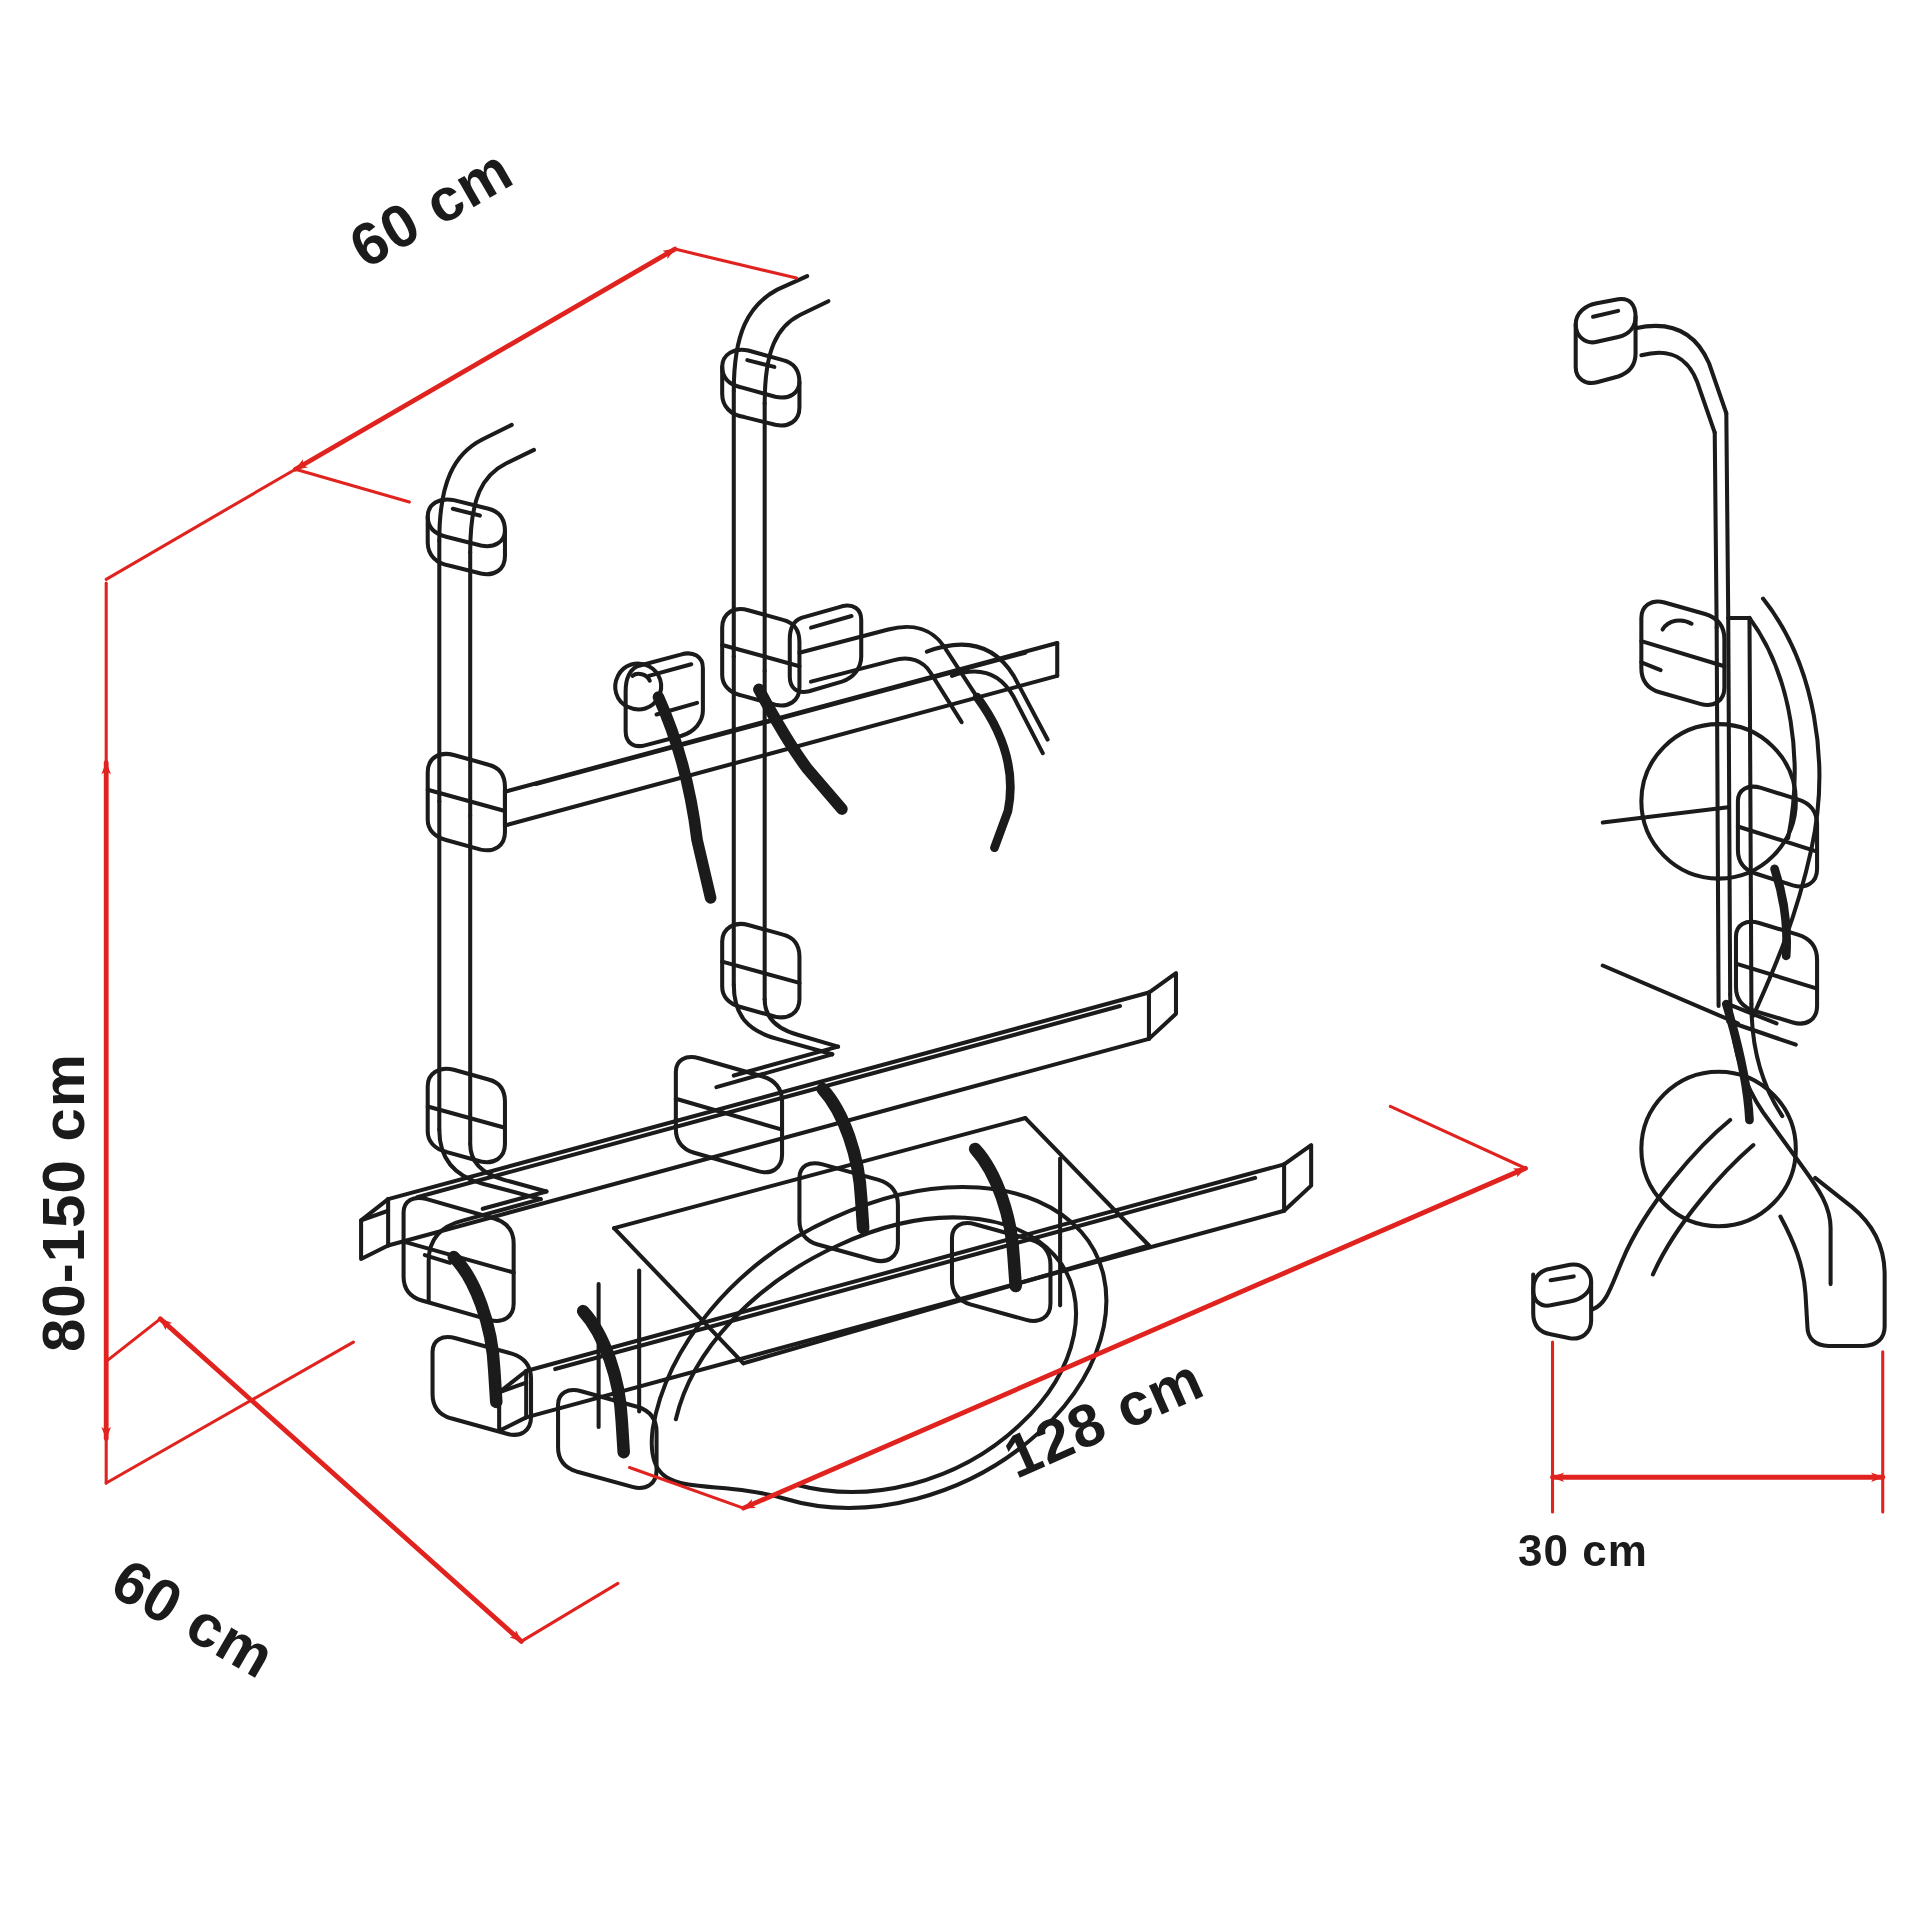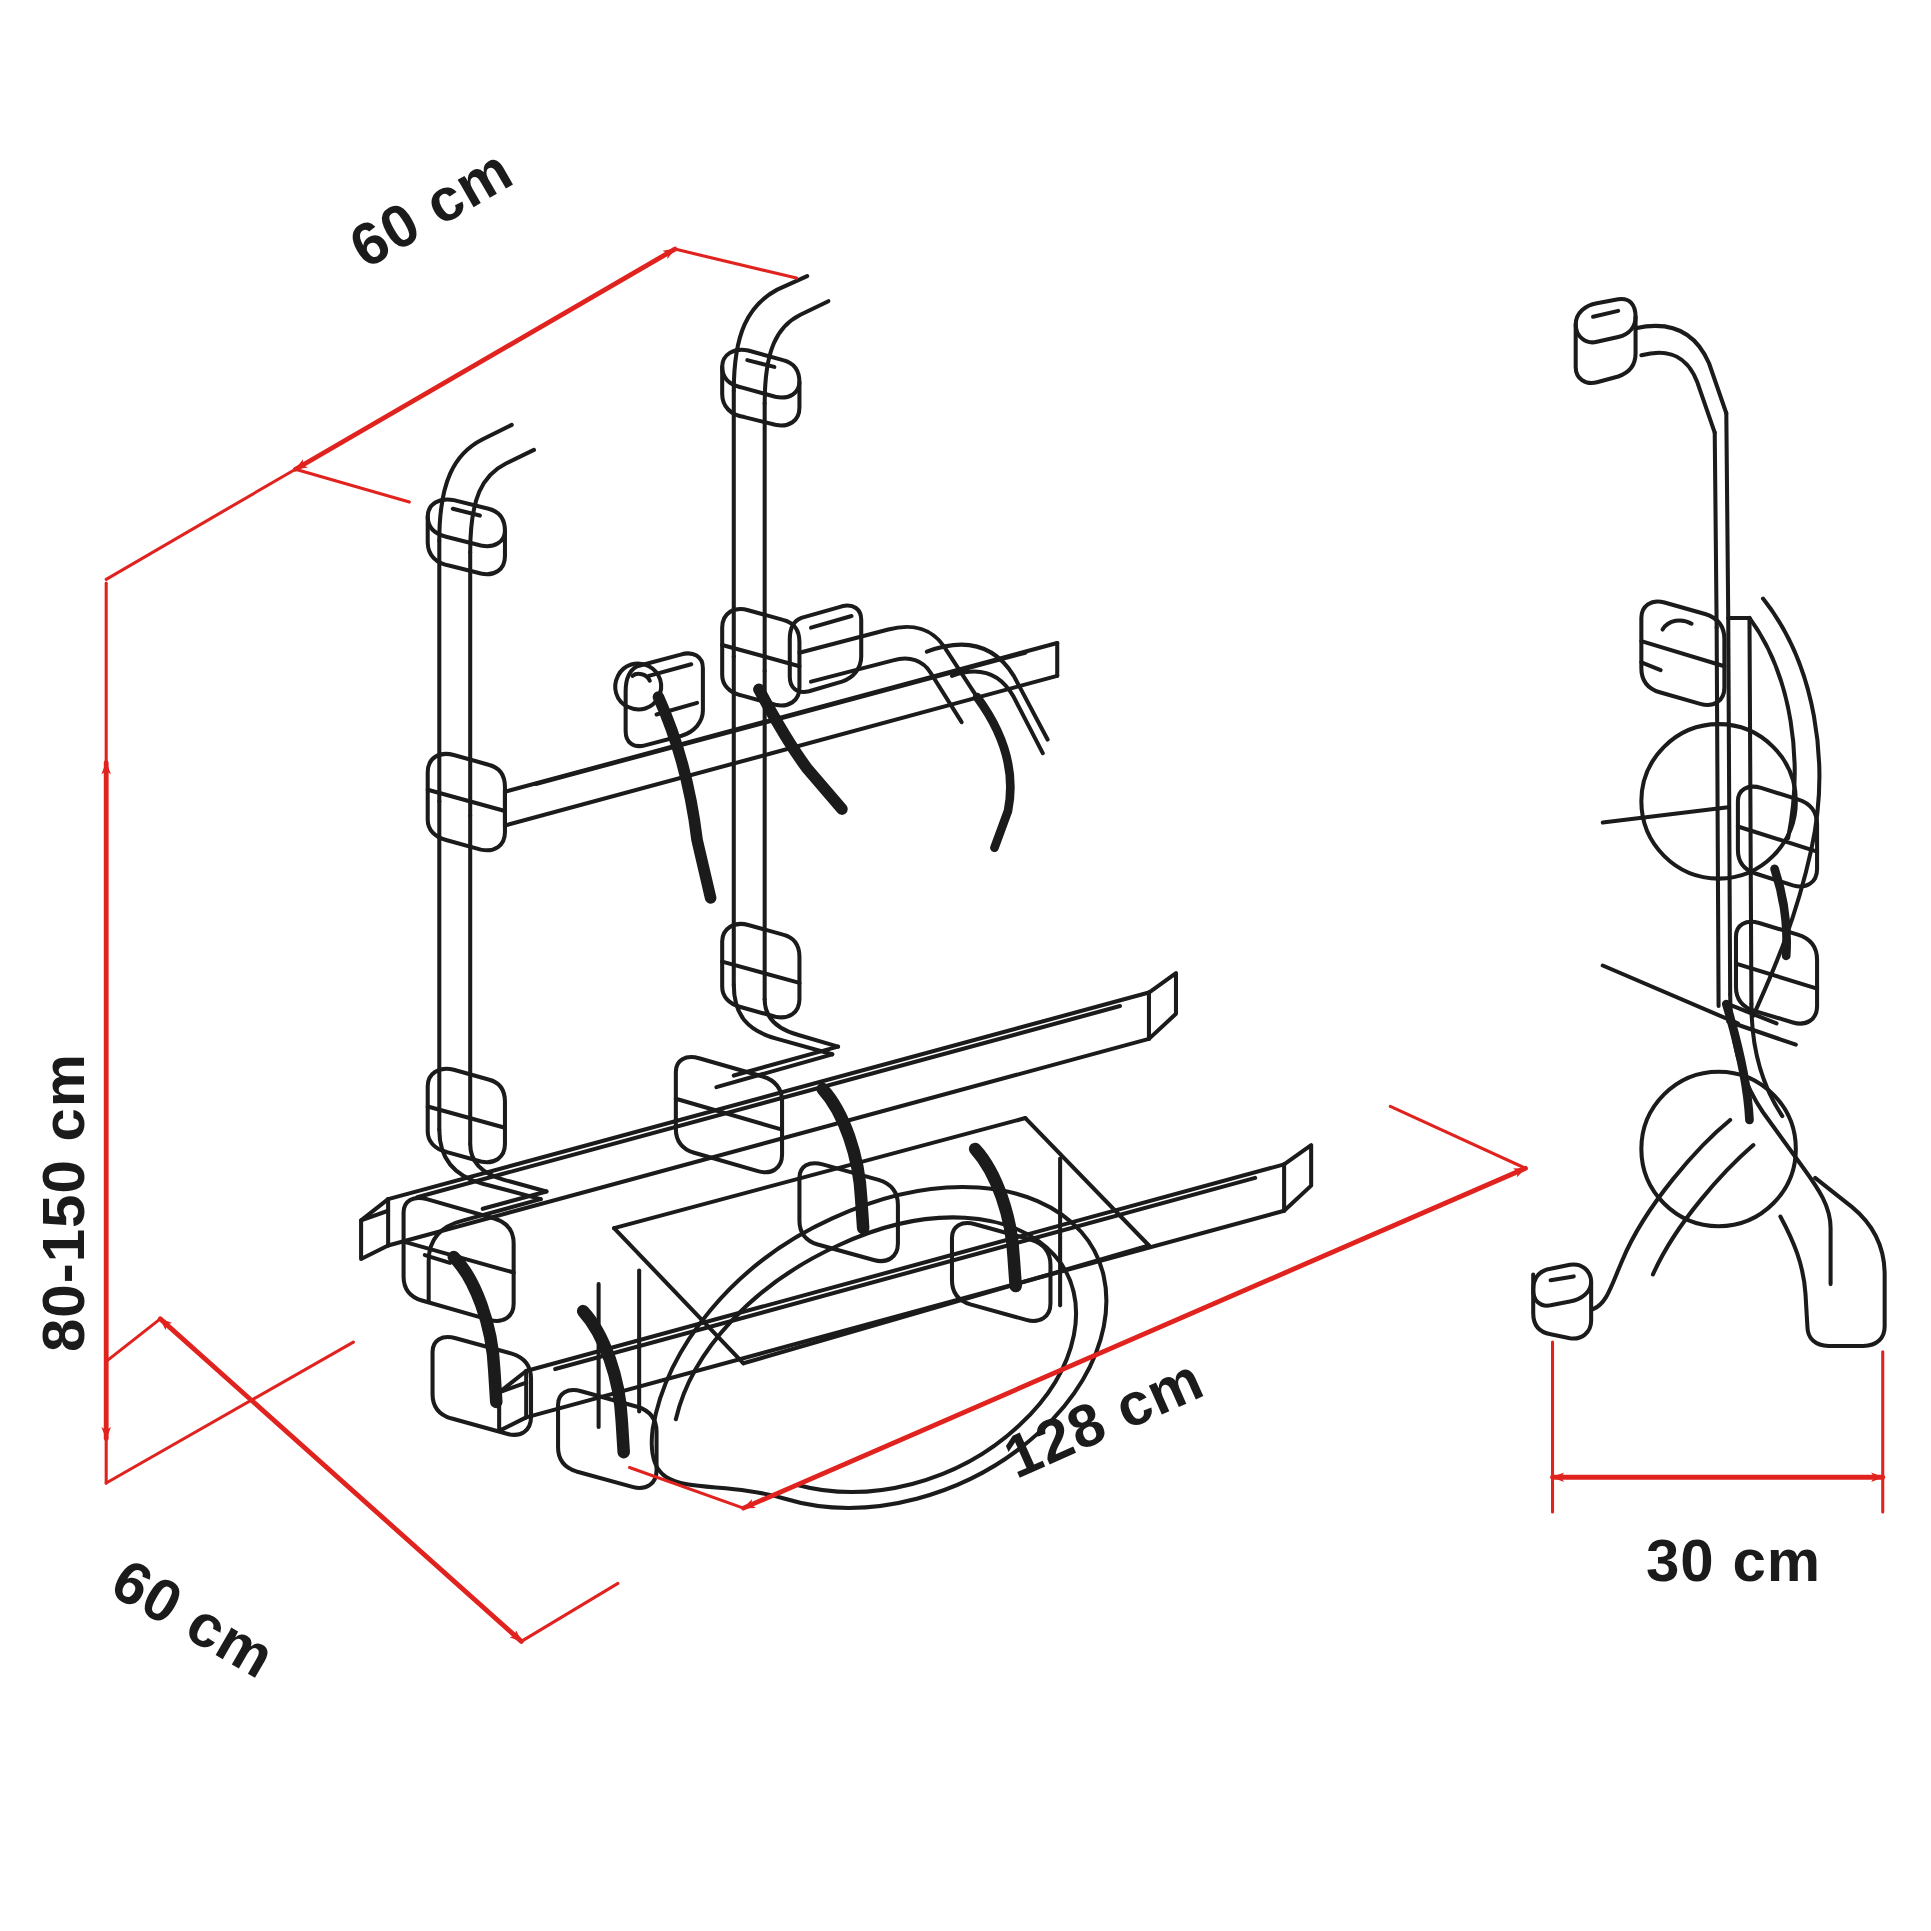--- a/index.html
+++ b/index.html
@@ -256,16 +256,16 @@
   </svg>
 
   <div class="dim-label" style="left:338px; top:222px; font-size:60px; transform:rotate(-30deg); transform-origin:left top;">60 cm</div>
 
   <div class="dim-label" style="left:29px; top:1352px; font-size:60px; transform:rotate(-90deg); transform-origin:left top;">80-150 cm</div>
 
   <div class="dim-label" style="left:135px; top:1545px; font-size:60px; transform:rotate(30deg); transform-origin:left top;">60 cm</div>
 
   <div class="dim-label" style="left:994px; top:1429px; font-size:60px; transform:rotate(-24deg); transform-origin:left top;">128 cm</div>
 
-  <div class="dim-label" style="left:1646px; top:1526px; font-size:60px;">30 cm</div>
+  <div class="dim-label" style="left:1518px; top:1526px; font-size:44px;">30 cm</div>
 
 </div>
 
 
 </body></html>

